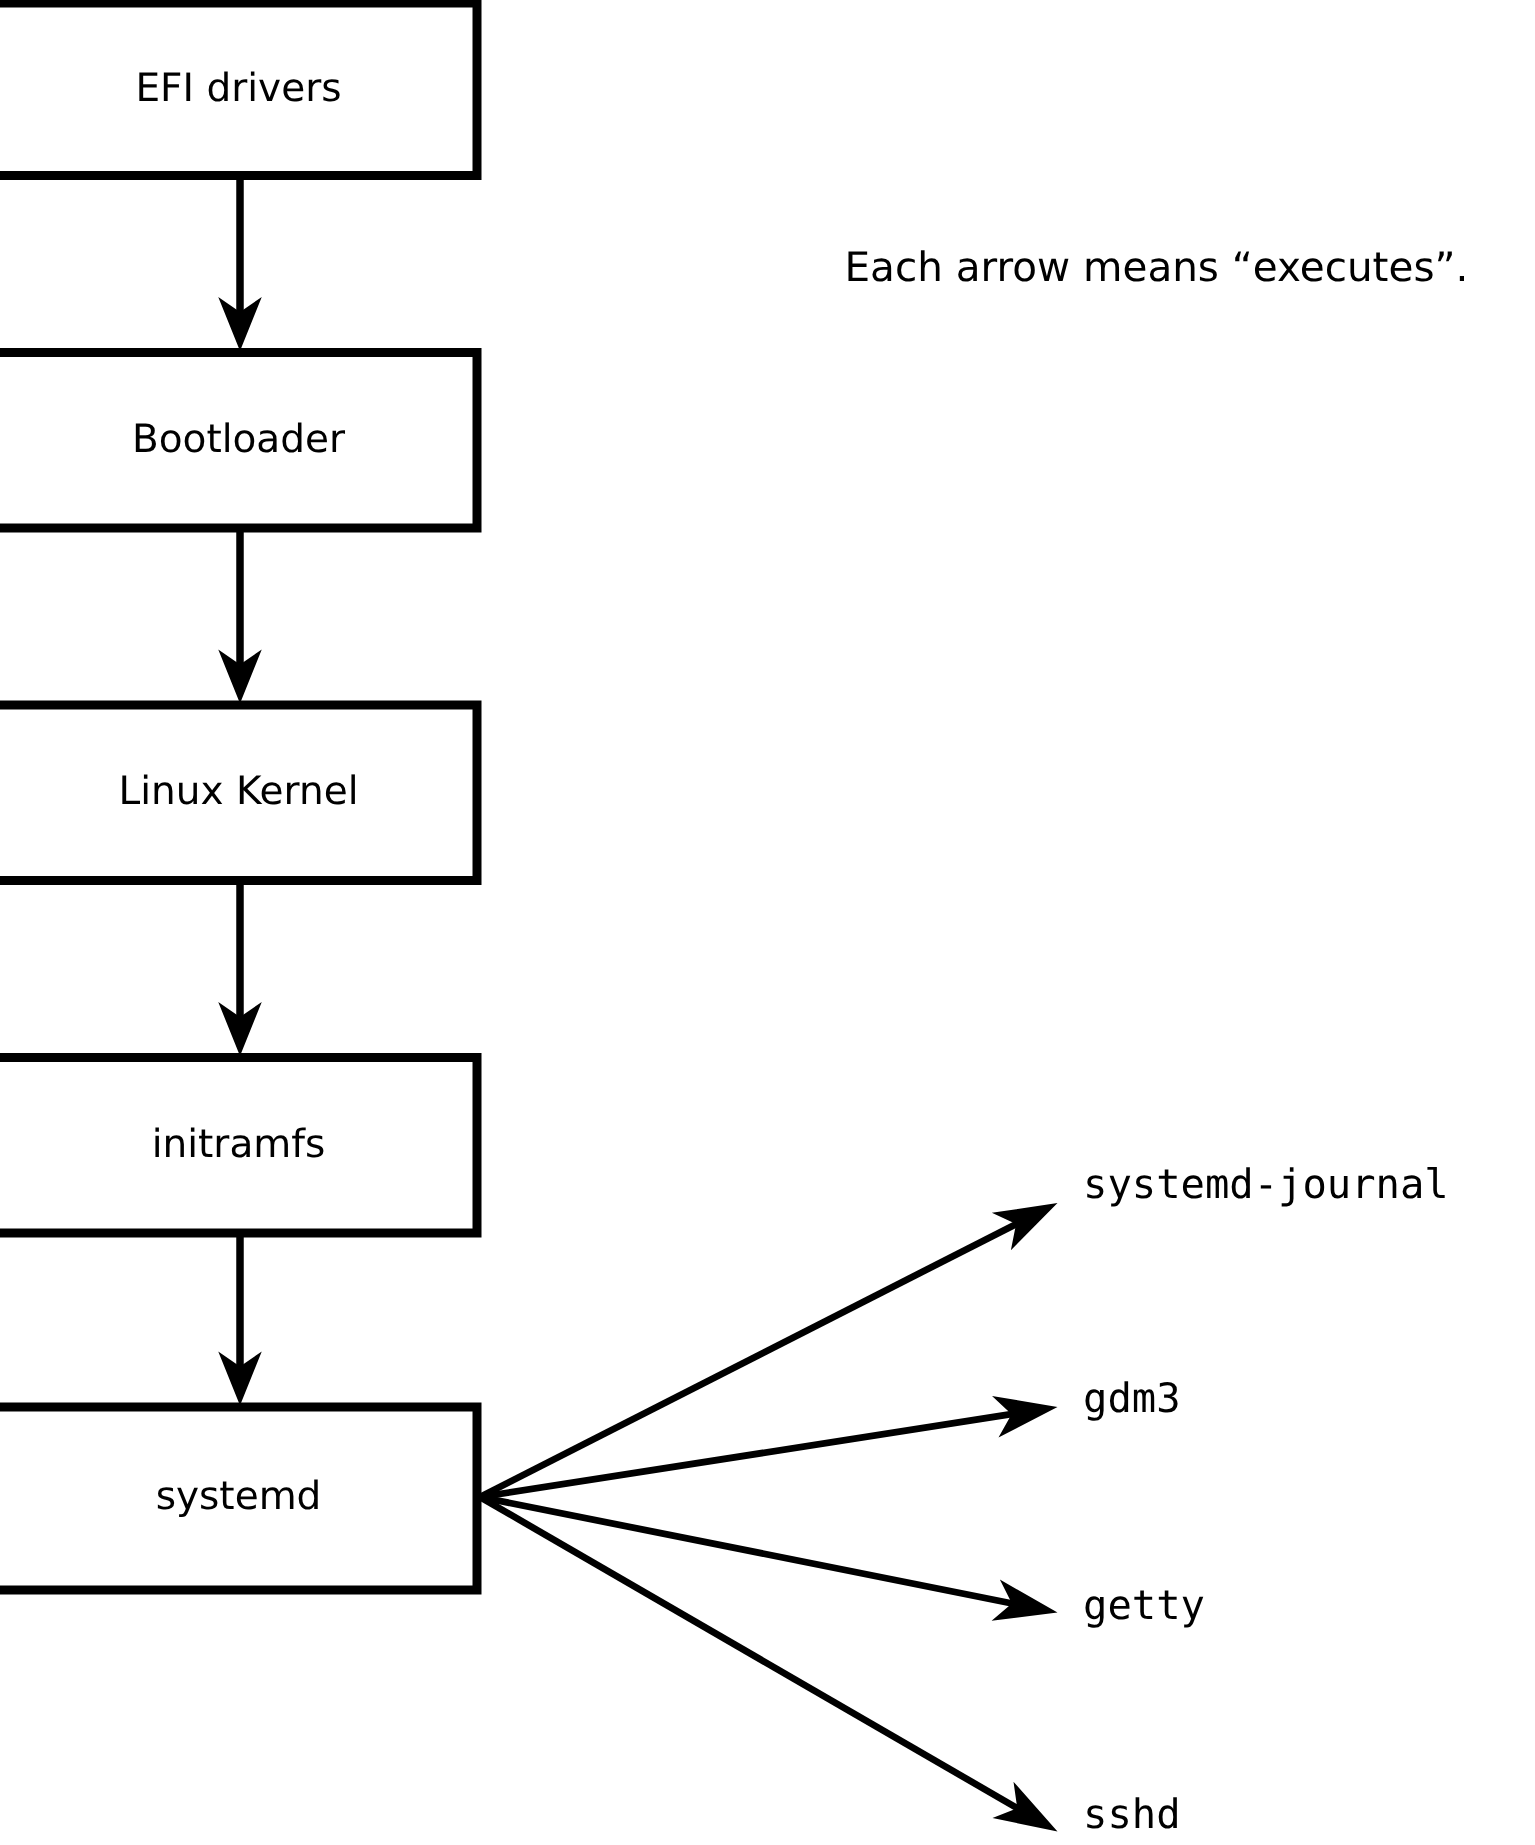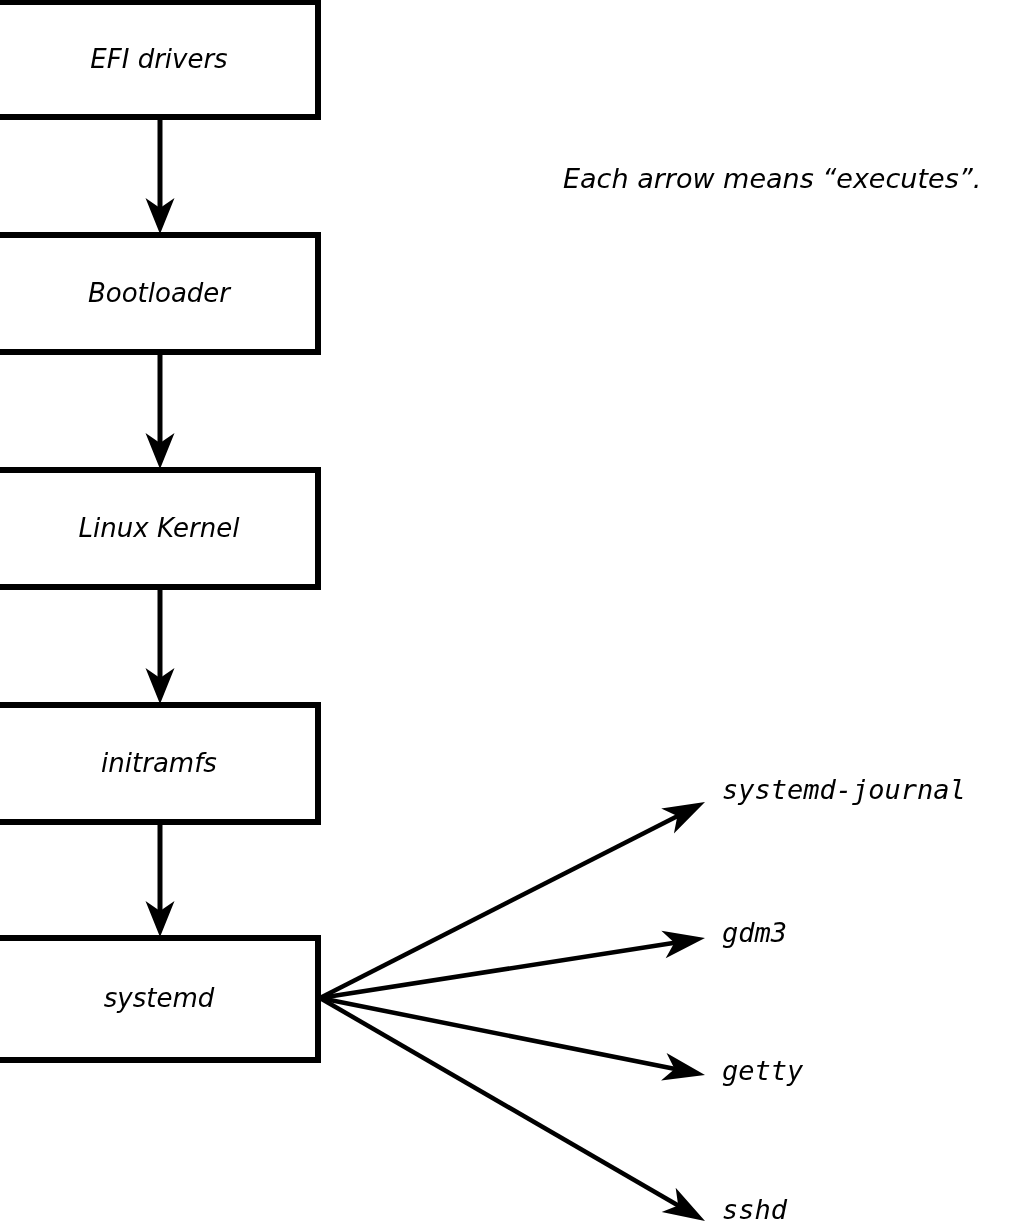--- a/index.html
+++ b/index.html
@@ -13,21 +13,20 @@
     height: 1230px;
     overflow: hidden;
     font-family: "DejaVu Sans", sans-serif;
     -webkit-font-smoothing: antialiased;
   }
   #diagram-root {
     position: relative;
     width: 1023px;
     height: 1230px;
     background: #ffffff;
-    font-style: italic;
   }
   svg#diagram-svg {
     position: absolute;
     top: 0;
     left: 0;
     width: 1023px;
     height: 1230px;
     display: block;
   }
   .node-box {

